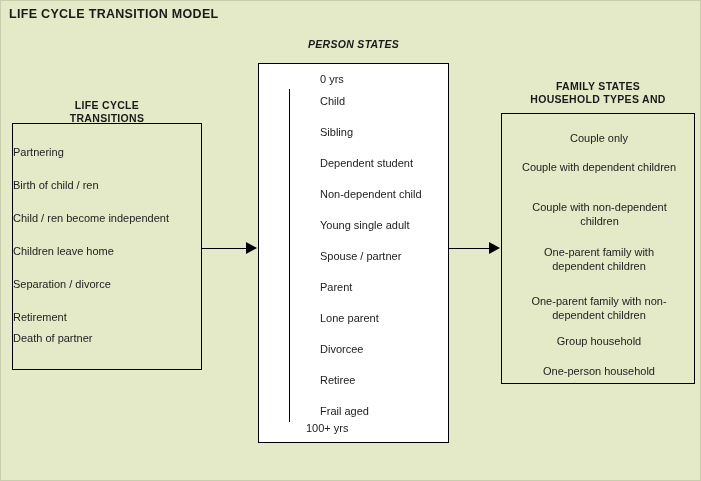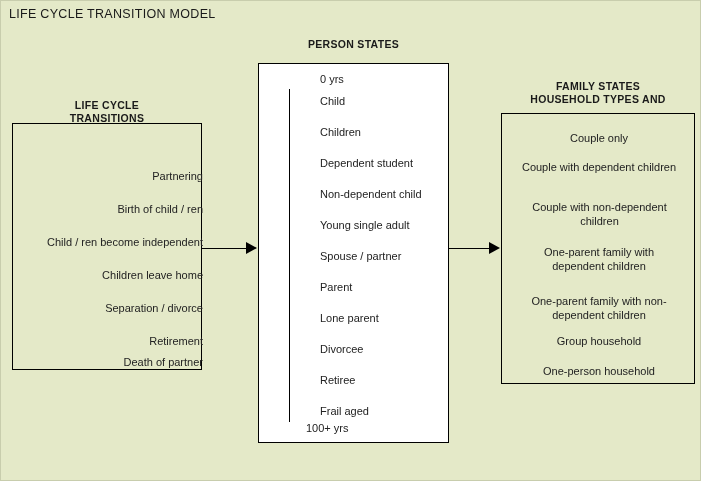--- a/index.html
+++ b/index.html
@@ -20,21 +20,21 @@
     border: 1px solid #c8cdad;
     overflow: hidden;
   }
 
   
   .diagram-title {
     position: absolute;
     left: 8px;
     top: 6px;
     font-size: 12.5px;
-    font-weight: normal;
+    font-weight: bold;
     color: #1a1a1a;
     letter-spacing: 0.3px;
     white-space: nowrap;
   }
 
   
   .col-heading {
     position: absolute;
     font-size: 10.5px;
     font-weight: bold;
@@ -45,20 +45,21 @@
   }
   #heading-transitions {
     left: 11px;
     top: 98px;
     width: 190px;
   }
   #heading-person {
     left: 257px;
     top: 37px;
     width: 191px;
+    font-style: italic;
   }
   #heading-household {
     left: 500px;
     top: 79px;
     width: 194px;
   }
 
   
   .panel {
     position: absolute;
@@ -97,22 +98,21 @@
   .item-centered {
     text-align: center;
     white-space: normal;
     line-height: 14px;
     margin-top: 8px;
   }
 
   .list-transitions .item {
     left: 0;
     width: 190px;
-    text-align: right;
-    margin-top: 24px;
+    text-align: left;
   }
   .list-household .item {
     left: 0;
     width: 194px;
     text-align: center;
   }
   .list-person .item {
     left: 61px;
     text-align: left;
   }
@@ -206,21 +206,21 @@
     <div>PERSON STATES</div>
   </div>
 
   <div class="panel" id="panel-person">
     <div class="age-label" id="age-top">0 yrs</div>
     <div id="timeline-line"></div>
     <div class="age-label" id="age-bottom">100+ yrs</div>
 
     <div class="list-person">
       <div class="item" style="top:31px">Child</div>
-      <div class="item" style="top:62px">Children</div>
+      <div class="item" style="top:62px">Sibling</div>
       <div class="item" style="top:93px">Dependent student</div>
       <div class="item" style="top:124px">Non-dependent child</div>
       <div class="item" style="top:155px">Young single adult</div>
       <div class="item" style="top:186px">Spouse / partner</div>
       <div class="item" style="top:217px">Parent</div>
       <div class="item" style="top:248px">Lone parent</div>
       <div class="item" style="top:279px">Divorcee</div>
       <div class="item" style="top:310px">Retiree</div>
       <div class="item" style="top:341px">Frail aged</div>
     </div>

